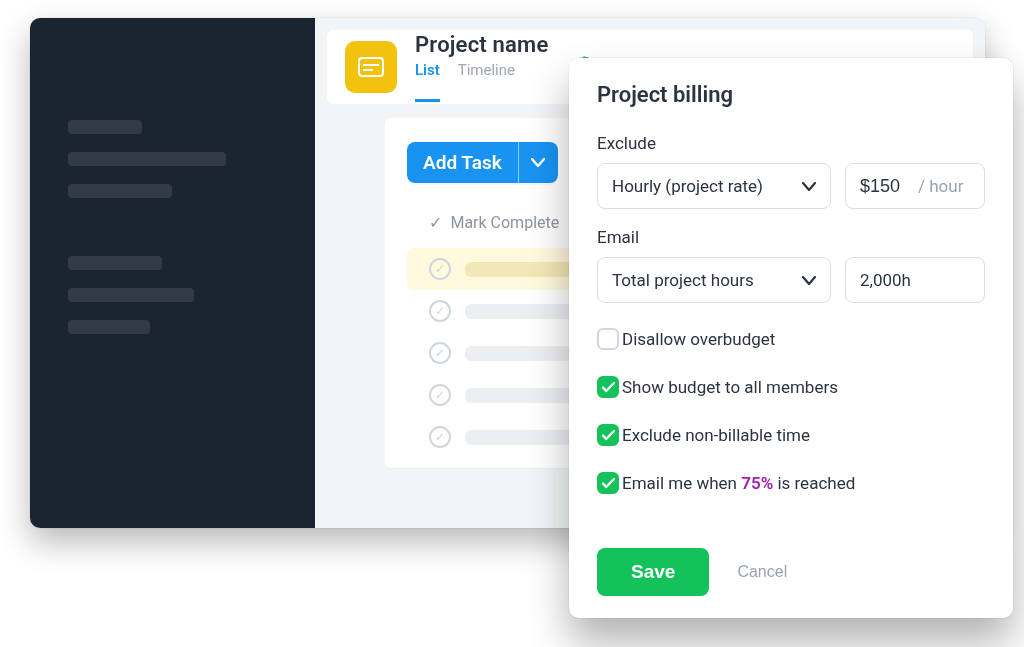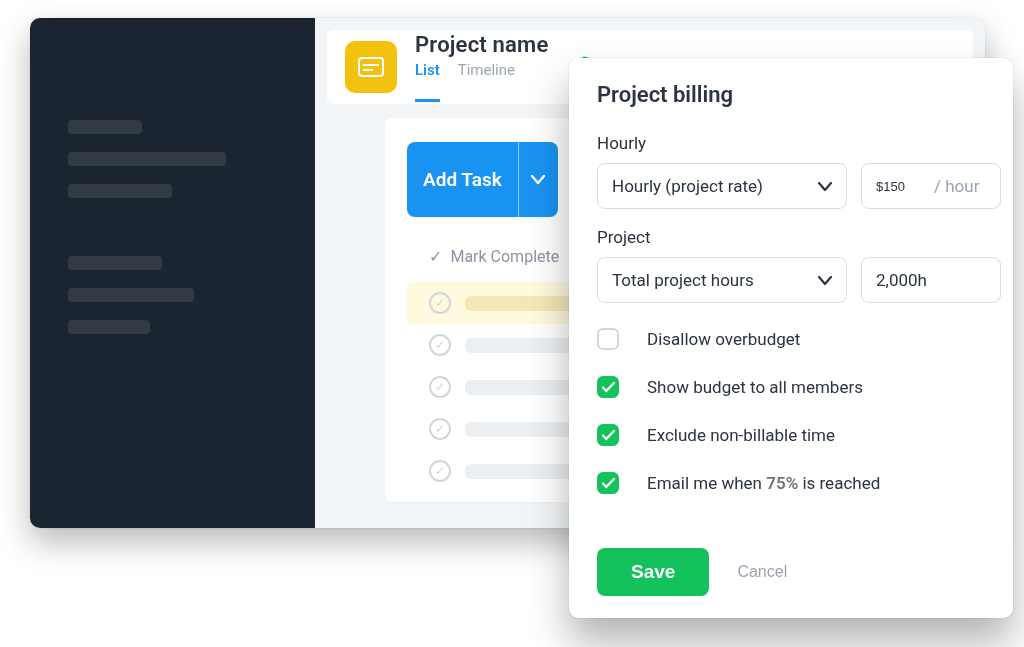--- a/index.html
+++ b/index.html
@@ -45,55 +45,55 @@
   .progress-ring { width: 24px; height: 24px; }
   .progress-text { color: #b5bec8; font-size: 18px; font-weight: 500; }
 
   
   .task-panel {
     position: absolute; left: 355px; top: 100px; right: 12px;
     background: #fff; border-radius: 6px; padding: 24px 22px 10px 22px;
     box-shadow: 0 1px 0 rgba(0,0,0,.02);
   }
   .add-task { display: inline-flex; align-items: stretch; border-radius: 8px; overflow: hidden; box-shadow: 0 2px 0 rgba(0,0,0,.03); }
-  .add-task-main { background: #1993f1; color: #fff; font-size: 19px; font-weight: 600; padding: 26px 16px; cursor: pointer; }
+  .add-task-main { background: #1993f1; color: #fff; font-size: 19px; font-weight: 600; padding: 9px 16px; cursor: pointer; }
   .add-task-chev { background: #1993f1; color: #fff; padding: 9px 13px 9px 12px; border-left: 1px solid rgba(255,255,255,.55); cursor: pointer; display: flex; align-items: center; }
 
   .task-head { display:flex; align-items:center; gap:8px; margin: 30px 0 10px 22px; color:#8b95a2; font-size:16px; }
   .task-head .chk { color:#8b95a2; }
   .task-list { padding-top:6px; }
   .task-row { display:flex; align-items:center; gap:14px; padding: 10px 14px 10px 22px; }
   .task-row.first { background:#fff9de; border-radius:6px; }
   .task-circle { width:22px; height:22px; border:2px solid #cfd6de; border-radius:50%; display:flex; align-items:center; justify-content:center; color:#cfd6de; font-size:12px; }
   .task-bar { height:15px; border-radius:6px; background:#eceff2; }
   .task-bar.first { background:#f2e8b7; }
   .w1{width:210px}.w2{width:300px}.w3{width:260px}.w4{width:280px}.w5{width:230px}
 
   
   .modal {
     position: absolute; left: 557px; top: 58px; width: 444px; height: 560px;
     background:#fff; border-radius:10px;
     box-shadow: 0 24px 40px rgba(0,0,0,.30), 0 0 0 1px rgba(0,0,0,.04);
-    padding: 24px 12px 22px 28px; display:flex; flex-direction:column;
+    padding: 24px 28px 22px 28px; display:flex; flex-direction:column;
   }
   .modal h2 { font-size:22px; font-weight:600; color:#2b3440; margin-bottom:20px; }
   .section-label { font-size:17px; color:#2b3440; margin: 6px 0 10px; }
   .row { display:flex; gap:14px; margin-bottom:12px; }
   .select, .valbox { border:1px solid #d8dee5; border-radius:8px; height:46px; display:flex; align-items:center; padding:0 14px; font-size:17px; color:#2b3440; }
   .select { flex:1 1 auto; justify-content:space-between; cursor:pointer; }
   .select .chev { margin-left: 10px; }
   .valbox { width:140px; white-space:nowrap; overflow:hidden; }
-  .valbox input { border:none; outline:none; font-size:13px; color:#2b3440; width:52px; background:transparent; }
+  .valbox input { border:none; outline:none; font-size:18px; color:#2b3440; width:52px; background:transparent; }
   .valbox .suffix { color:#9aa3ae; margin-left:6px; }
 
-  .cb-row { display:flex; align-items:center; gap:28px; font-size:17px; color:#2b3440; margin:13px 0; }
+  .cb-row { display:flex; align-items:center; gap:3px; font-size:17px; color:#2b3440; margin:13px 0; }
   .cb { width:22px; height:22px; border-radius:6px; border:2px solid #cfd6de; display:flex; align-items:center; justify-content:center; cursor:pointer; flex-shrink:0; }
   .cb.checked { background:#13c25b; border-color:#13c25b; color:#fff; }
   .cb svg { width:13px; height:11px; }
-  .pct-link { color:#737373; font-weight:600; }
+  .pct-link { color:#a21caf; font-weight:600; }
 
   .modal-actions { display:flex; gap:28px; margin-top:auto; }
   .btn-save { background:#13c25b; color:#fff; font-size:19px; font-weight:600; border:none; border-radius:8px; padding:13px 34px; cursor:pointer; }
   .btn-cancel { background:none; border:none; color:#9aa3ae; font-size:16px; cursor:pointer; }
 
   .chev-svg { width:14px; height:10px; }
 </style>
 </head>
 <body>
 <div class="canvas">
@@ -172,37 +172,37 @@
           <div class="task-circle">✓</div>
           <div class="task-bar w5"></div>
         </div>
       </div>
     </div>
   </div>
 
   <div class="modal">
     <h2>Project billing</h2>
 
-    <div class="section-label">Hourly</div>
+    <div class="section-label">Exclude</div>
     <div class="row">
       <div class="select">
         <span>Hourly (project rate)</span>
         <span class="chev">
           <svg class="chev-svg" viewBox="0 0 14 10">
               <path d="M1 1l6 7 6-7" stroke="#2b3440" stroke-width="2.2" fill="none" stroke-linecap="round" stroke-linejoin="round"></path>
             </svg>
         </span>
       </div>
       <div class="valbox">
         <input value="$150" style="">
         <span class="suffix">/ hour</span>
       </div>
     </div>
 
-    <div class="section-label">Project</div>
+    <div class="section-label">Email</div>
     <div class="row">
       <div class="select">
         <span>Total project hours</span>
         <span class="chev">
           <svg class="chev-svg" viewBox="0 0 14 10">
               <path d="M1 1l6 7 6-7" stroke="#2b3440" stroke-width="2.2" fill="none" stroke-linecap="round" stroke-linejoin="round"></path>
             </svg>
         </span>
       </div>
       <div class="valbox">

